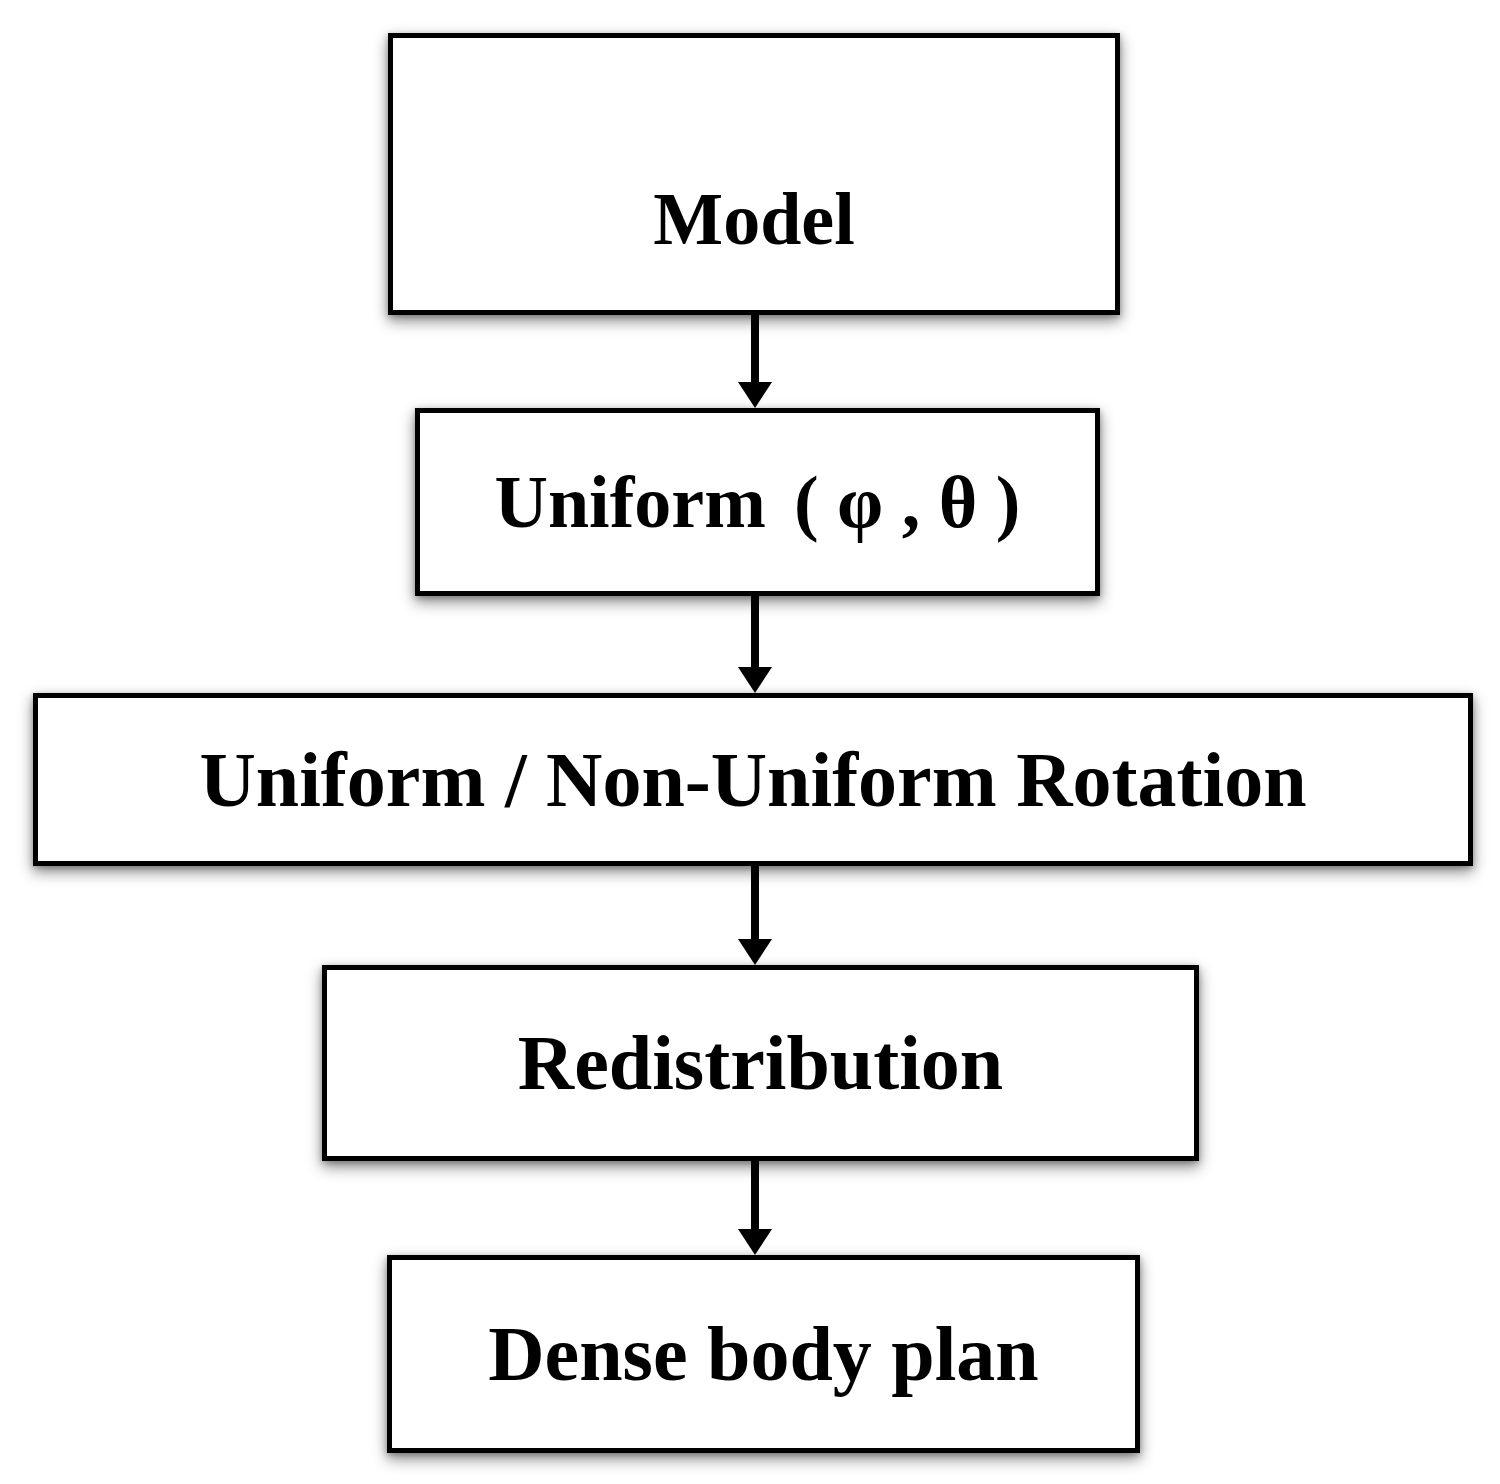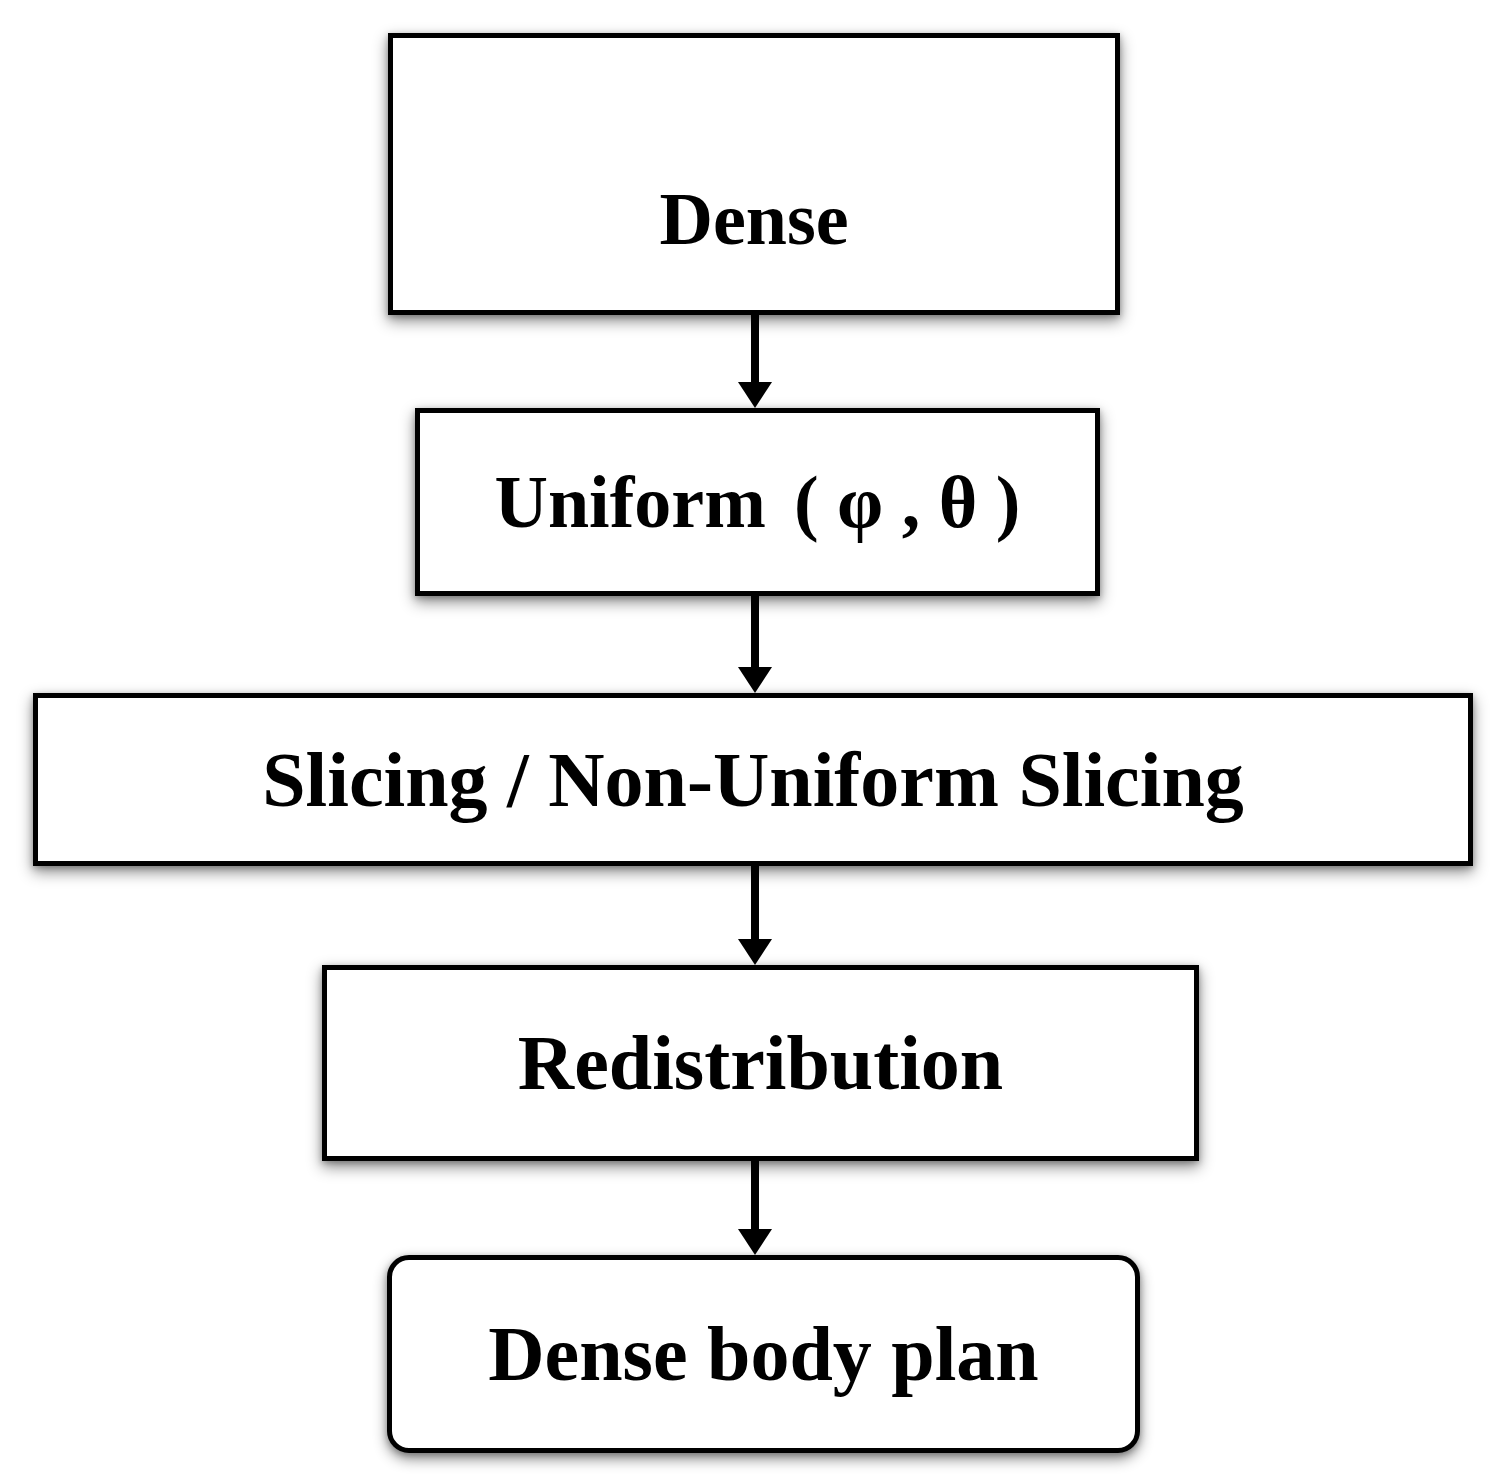--- a/index.html
+++ b/index.html
@@ -39,21 +39,20 @@
     left: 33px; top: 693px; width: 1440px; height: 173px;
     font-size: 78px;
   }
   #node-redistribution {
     left: 322px; top: 965px; width: 877px; height: 196px;
     font-size: 78px;
   }
   #node-dense-body-plan {
     left: 387px; top: 1255px; width: 753px; height: 198px;
     font-size: 78px;
-    border-radius: 22px;
   }
   .math {
     margin-left: 0.38em;
   }
   .arrow-line {
     position: absolute;
     left: 751px;
     width: 8px;
     background: #000000;
   }
@@ -74,32 +73,32 @@
   #arrow-head-2 { top: 667px; }
   #arrow-head-3 { top: 939px; }
   #arrow-head-4 { top: 1229px; }
 </style>
 </head>
 <body>
 
 <div class="node" id="node-stereolithography">
   <div>
     <br>
-    <span>Dense</span>
+    <span>Model</span>
   </div>
 </div>
 
 <div class="node" id="node-rotation">
   <div>
     <span>Uniform</span><span class="math">( φ , θ )</span>
   </div>
 </div>
 
 <div class="node" id="node-slicing">
-  <span>Slicing / Non-Uniform Slicing</span>
+  <span>Uniform / Non-Uniform Rotation</span>
 </div>
 
 <div class="node" id="node-redistribution">
   <span>Redistribution</span>
 </div>
 
 <div class="node" id="node-dense-body-plan">
   <span>Dense body plan</span>
 </div>
 

